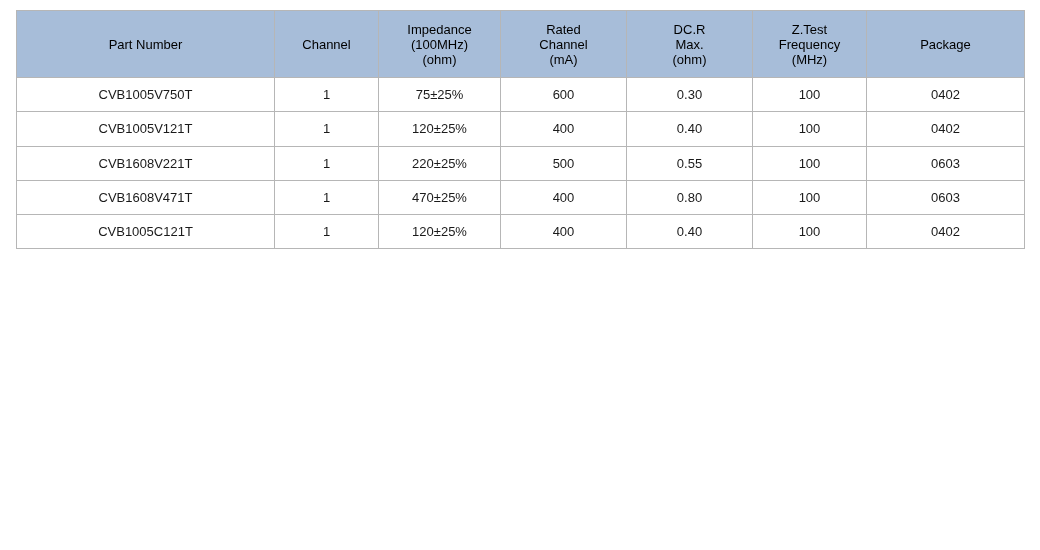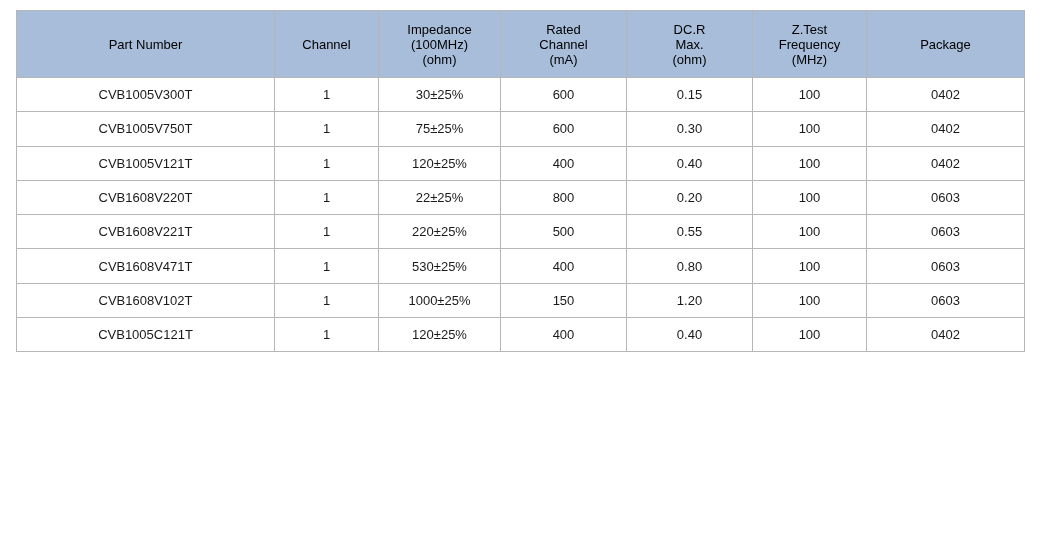--- a/index.html
+++ b/index.html
@@ -103,79 +103,52 @@
           <span class="hdr-line">Frequency</span>
           <span class="hdr-line">(MHz)</span>
         </th>
         <th>
           <span class="hdr-line">Package</span>
         </th>
       </tr>
     </thead>
     <tbody>
       <tr>
-        <td class="cell-part">CVB1005V300T</td>
-        <td>1</td>
-        <td class="cell-sub">30±25%</td>
-        <td>600</td>
-        <td>0.15</td>
-        <td>100</td>
-        <td>0402</td>
-      </tr>
-      <tr>
         <td class="cell-part">CVB1005V750T</td>
         <td>1</td>
         <td class="cell-sub">75±25%</td>
         <td>600</td>
         <td>0.30</td>
         <td>100</td>
         <td>0402</td>
       </tr>
       <tr>
         <td class="cell-part">CVB1005V121T</td>
         <td>1</td>
         <td class="cell-sub">120±25%</td>
         <td>400</td>
         <td>0.40</td>
         <td>100</td>
         <td>0402</td>
       </tr>
       <tr>
-        <td class="cell-part">CVB1608V220T</td>
-        <td>1</td>
-        <td class="cell-sub">22±25%</td>
-        <td>800</td>
-        <td>0.20</td>
-        <td>100</td>
-        <td>0603</td>
-      </tr>
-      <tr>
         <td class="cell-part">CVB1608V221T</td>
         <td>1</td>
         <td class="cell-sub">220±25%</td>
         <td>500</td>
         <td>0.55</td>
         <td>100</td>
         <td>0603</td>
       </tr>
       <tr>
         <td class="cell-part">CVB1608V471T</td>
         <td>1</td>
-        <td class="cell-sub">530±25%</td>
+        <td class="cell-sub">470±25%</td>
         <td>400</td>
         <td>0.80</td>
-        <td>100</td>
-        <td>0603</td>
-      </tr>
-      <tr>
-        <td class="cell-part">CVB1608V102T</td>
-        <td>1</td>
-        <td class="cell-sub">1000±25%</td>
-        <td>150</td>
-        <td>1.20</td>
         <td>100</td>
         <td>0603</td>
       </tr>
       <tr>
         <td class="cell-part">CVB1005C121T</td>
         <td>1</td>
         <td class="cell-sub">120±25%</td>
         <td>400</td>
         <td>0.40</td>
         <td>100</td>

